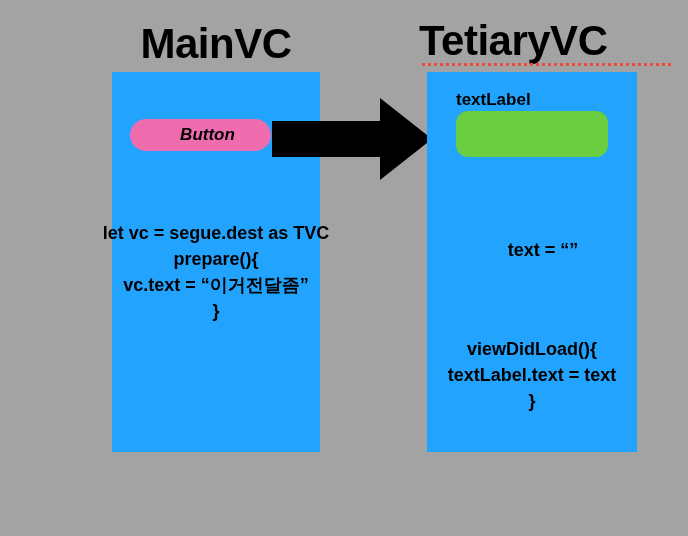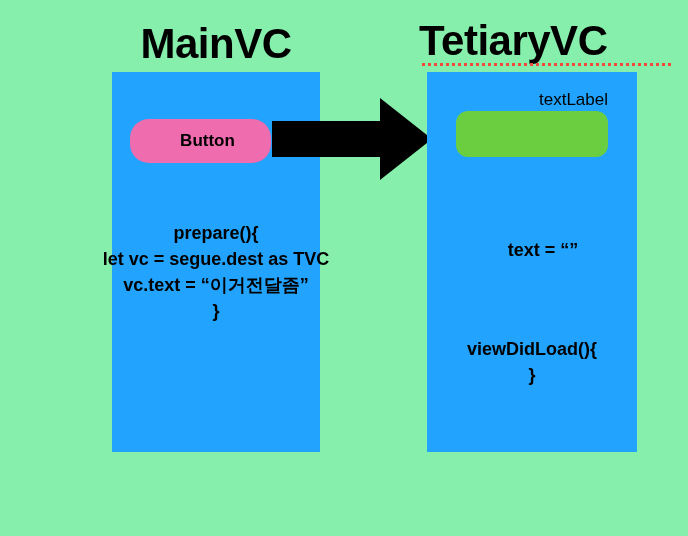--- a/index.html
+++ b/index.html
@@ -8,21 +8,21 @@
     padding: 0;
     background: #ffffff;
   }
   body {
     font-family: "Liberation Sans", sans-serif;
   }
   #canvas {
     position: relative;
     width: 688px;
     height: 536px;
-    background: #86efac;
+    background: #a3a3a3;
     overflow: hidden;
   }
 
   
   .vc-title {
     position: absolute;
     font-family: "Liberation Sans", sans-serif;
     font-weight: bold;
     font-size: 42px;
     line-height: 48px;
@@ -72,46 +72,47 @@
     width: 210px;
     height: 380px;
   }
 
   
   #main-button {
     position: absolute;
     left: 130px;
     top: 119px;
     width: 141px;
-    height: 44px;
+    height: 32px;
     background: #ef6cae;
     border-radius: 19px;
     display: flex;
     align-items: center;
     justify-content: center;
     box-sizing: border-box;
     padding-left: 14px;
+    font-style: italic;
   }
   #main-button .btn-label {
     font-family: "Liberation Sans", sans-serif;
     font-weight: bold;
     font-size: 17px;
     color: #000000;
     white-space: nowrap;
   }
 
   
   #textlabel-caption {
     position: absolute;
     left: 456px;
     top: 90px;
     width: 152px;
-    text-align: right;
-    font-family: "Liberation Sans", sans-serif;
-    font-weight: normal;
+    text-align: left;
+    font-family: "Liberation Sans", sans-serif;
+    font-weight: bold;
     font-size: 17px;
     color: #000000;
     white-space: nowrap;
   }
   #textlabel-box {
     position: absolute;
     left: 456px;
     top: 111px;
     width: 152px;
     height: 46px;
@@ -165,22 +166,22 @@
 
   <div class="vc-title" id="title-main">MainVC</div>
 
   <div class="vc-panel" id="panel-main"></div>
 
   <div id="main-button">
     <span class="btn-label">Button</span>
   </div>
 
   <div class="code-block" id="code-prepare">
+    <span class="code-line">let vc = segue.dest as TVC</span>
     <span class="code-line">prepare(){</span>
-    <span class="code-line">let vc = segue.dest as TVC</span>
     <span class="code-line">vc.text = “이거전달좀”</span>
     <span class="code-line">}</span>
   </div>
 
   <svg id="segue-arrow" viewBox="0 0 160 82" xmlns="http://www.w3.org/2000/svg">
     <polygon points="0,23 108,23 108,0 160,41 108,82 108,59 0,59" fill="#000000"></polygon>
   </svg>
 
   <div class="vc-title" id="title-tetiary">TetiaryVC</div>
   <div id="spellcheck-underline"></div>
@@ -190,16 +191,17 @@
   <div id="textlabel-caption">textLabel</div>
 
   <div id="textlabel-box"></div>
 
   <div class="code-block" id="code-text-init">
     <span class="code-line">text = “”</span>
   </div>
 
   <div class="code-block" id="code-viewdidload">
     <span class="code-line">viewDidLoad(){</span>
+    <span class="code-line">textLabel.text = text</span>
     <span class="code-line">}</span>
   </div>
 
 </div>
 
 </body></html>

